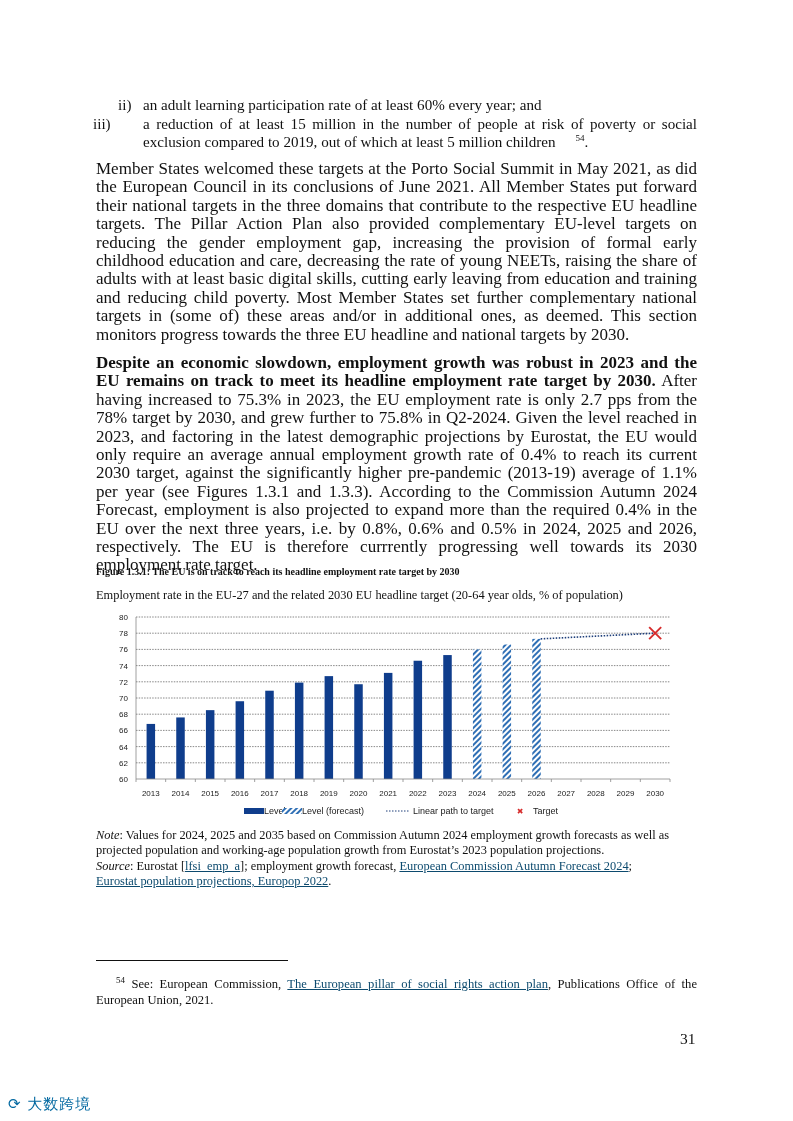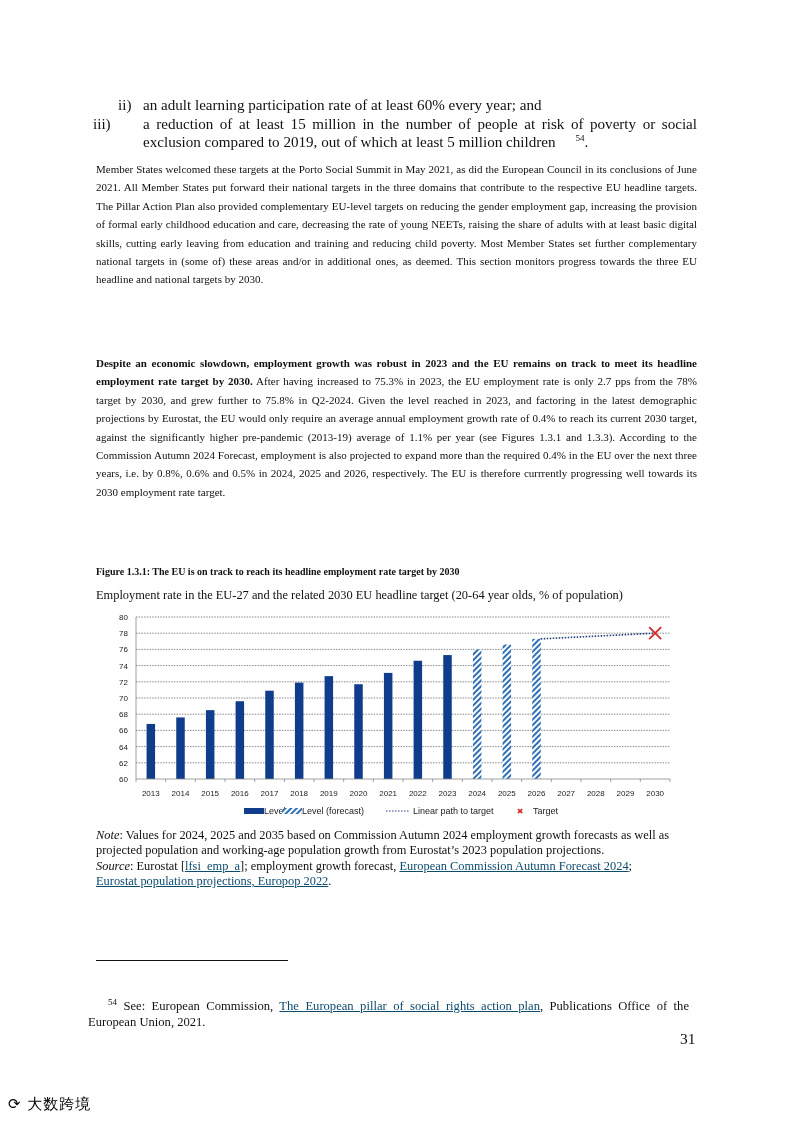--- a/index.html
+++ b/index.html
@@ -1,33 +1,33 @@
 <!DOCTYPE html>
 <html><head>
 <meta charset="utf-8">
 <style>
   html, body { margin:0; padding:0; background:#ffffff; }
   body { width:793px; height:1121px; position:relative; overflow:hidden;
          font-family:"Liberation Serif", serif; color:#111; }
-  .p { position:absolute; left:96px; width:601px; font-size:11px; line-height:18.4px; text-align:justify; }
+  .p { position:absolute; left:96px; width:601px; font-size:17px; line-height:18.4px; text-align:justify; }
   .li { position:absolute; left:118px; width:579px; font-size:15.1px; line-height:18.4px; }
   .li .num { display:inline-block; width:25px; }
   .li .hang { display:block; padding-left:25px; text-indent:-25px; text-align:justify; }
   sup { font-size:9px; line-height:0; vertical-align:super;padding-left:20px; }
   b { font-weight:bold; }
   .fig-title { position:absolute; left:96px; top:566px; font-size:10px; font-weight:bold; }
   .fig-sub { position:absolute; left:96px; top:588px; font-size:12.4px; }
   .chart { position:absolute; left:96px; top:606px; width:600px; height:220px; }
   .chart svg { display:block; }
   .note { position:absolute; left:96px; top:828px; width:601px; font-size:12.4px; line-height:15.3px; }
   a.lnk { color:#0c4a6e; text-decoration:underline; }
   .fn-rule { position:absolute; left:96px; top:960px; width:192px; border-top:1px solid #111; }
-  .fn { position:absolute; left:88px; top:976px; width:601px; font-size:12.6px; line-height:16px; text-align:justify;margin-top:22px; }
+  .fn { position:absolute; left:96px; top:976px; width:601px; font-size:12.6px; line-height:16px; text-align:justify; }
   .page-num { position:absolute; left:680px; top:1030px; font-size:15.5px; }
-  .wm { position:absolute; left:8px; top:1095px; font-family:"DejaVu Sans", sans-serif; font-size:15px; color:#000000; letter-spacing:1px; }
+  .wm { position:absolute; left:8px; top:1095px; font-family:"DejaVu Sans", sans-serif; font-size:15px; color:#0369a1; letter-spacing:1px; }
 </style>
 </head>
 <body>
 
 <div class="li" style="top:96px;">
   <span class="num">ii)</span><span>an adult learning participation rate of at least 60% every year; and</span>
 </div>
 <div class="li" style="top:115px;">
   <span class="hang"><span class="num">iii)</span><span>a reduction of at least 15 million in the number of people at risk of poverty or social exclusion compared to 2019, out of which at least 5 million children</span><sup>54</sup><span>.</span></span>
 </div>

